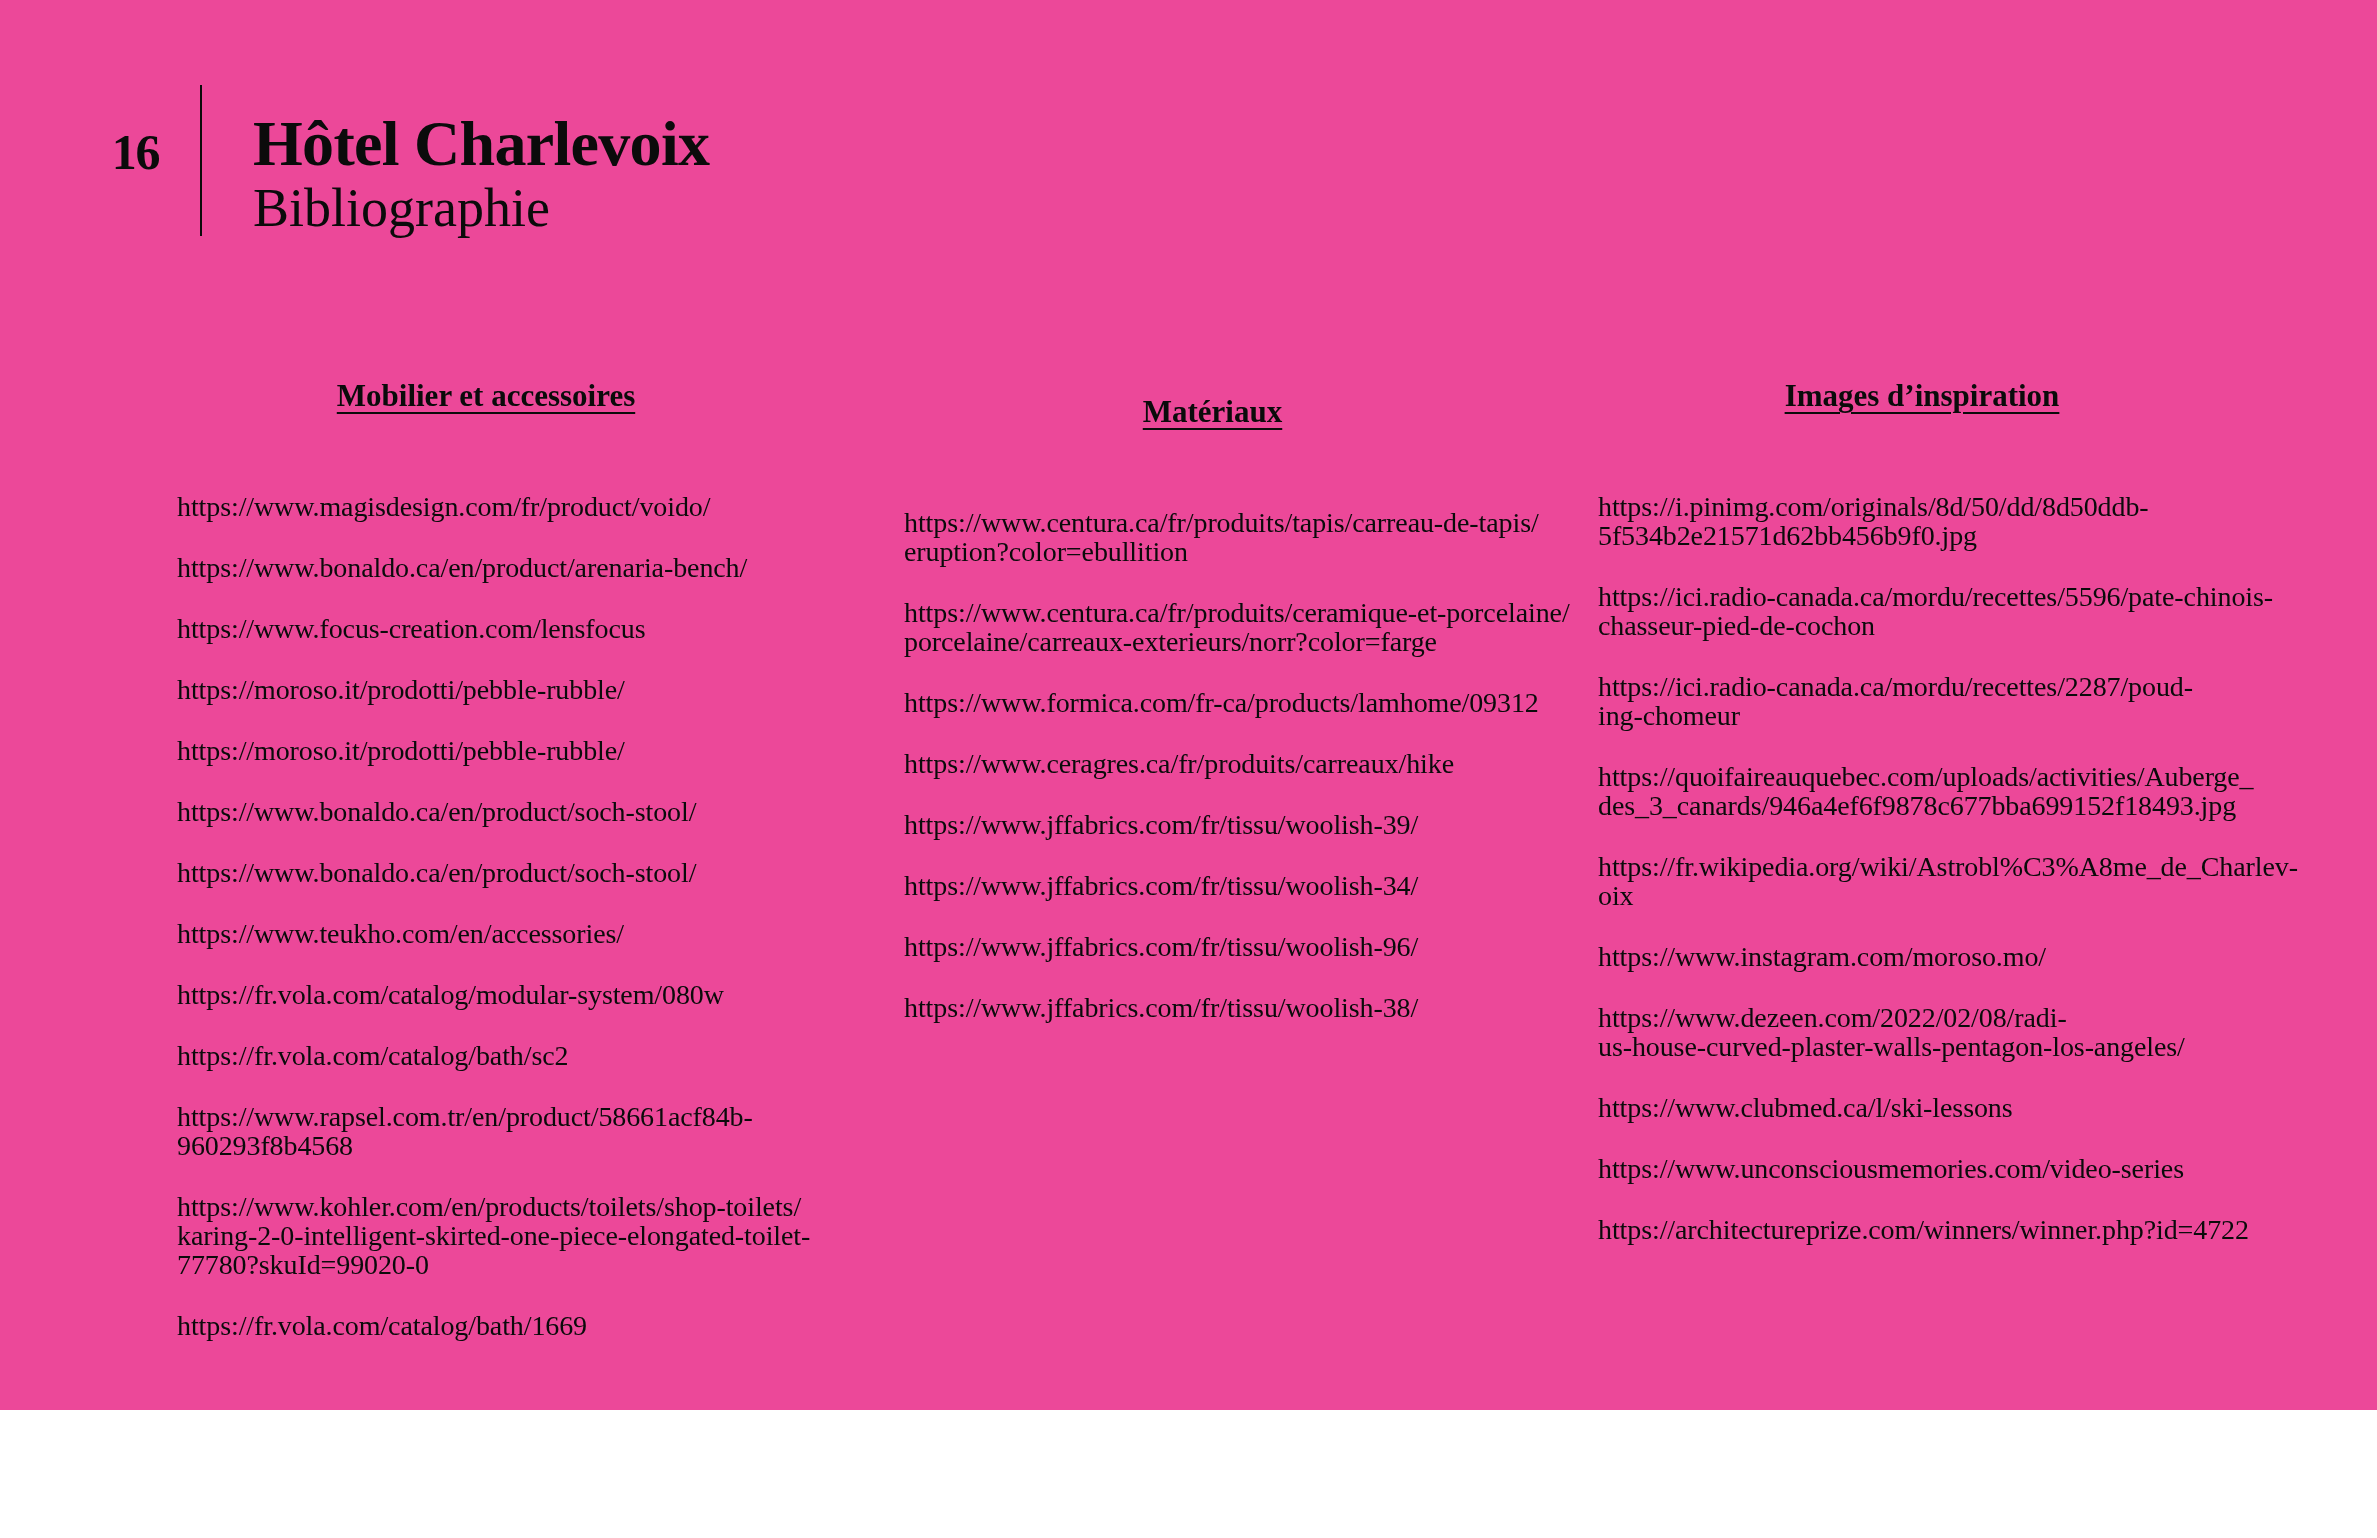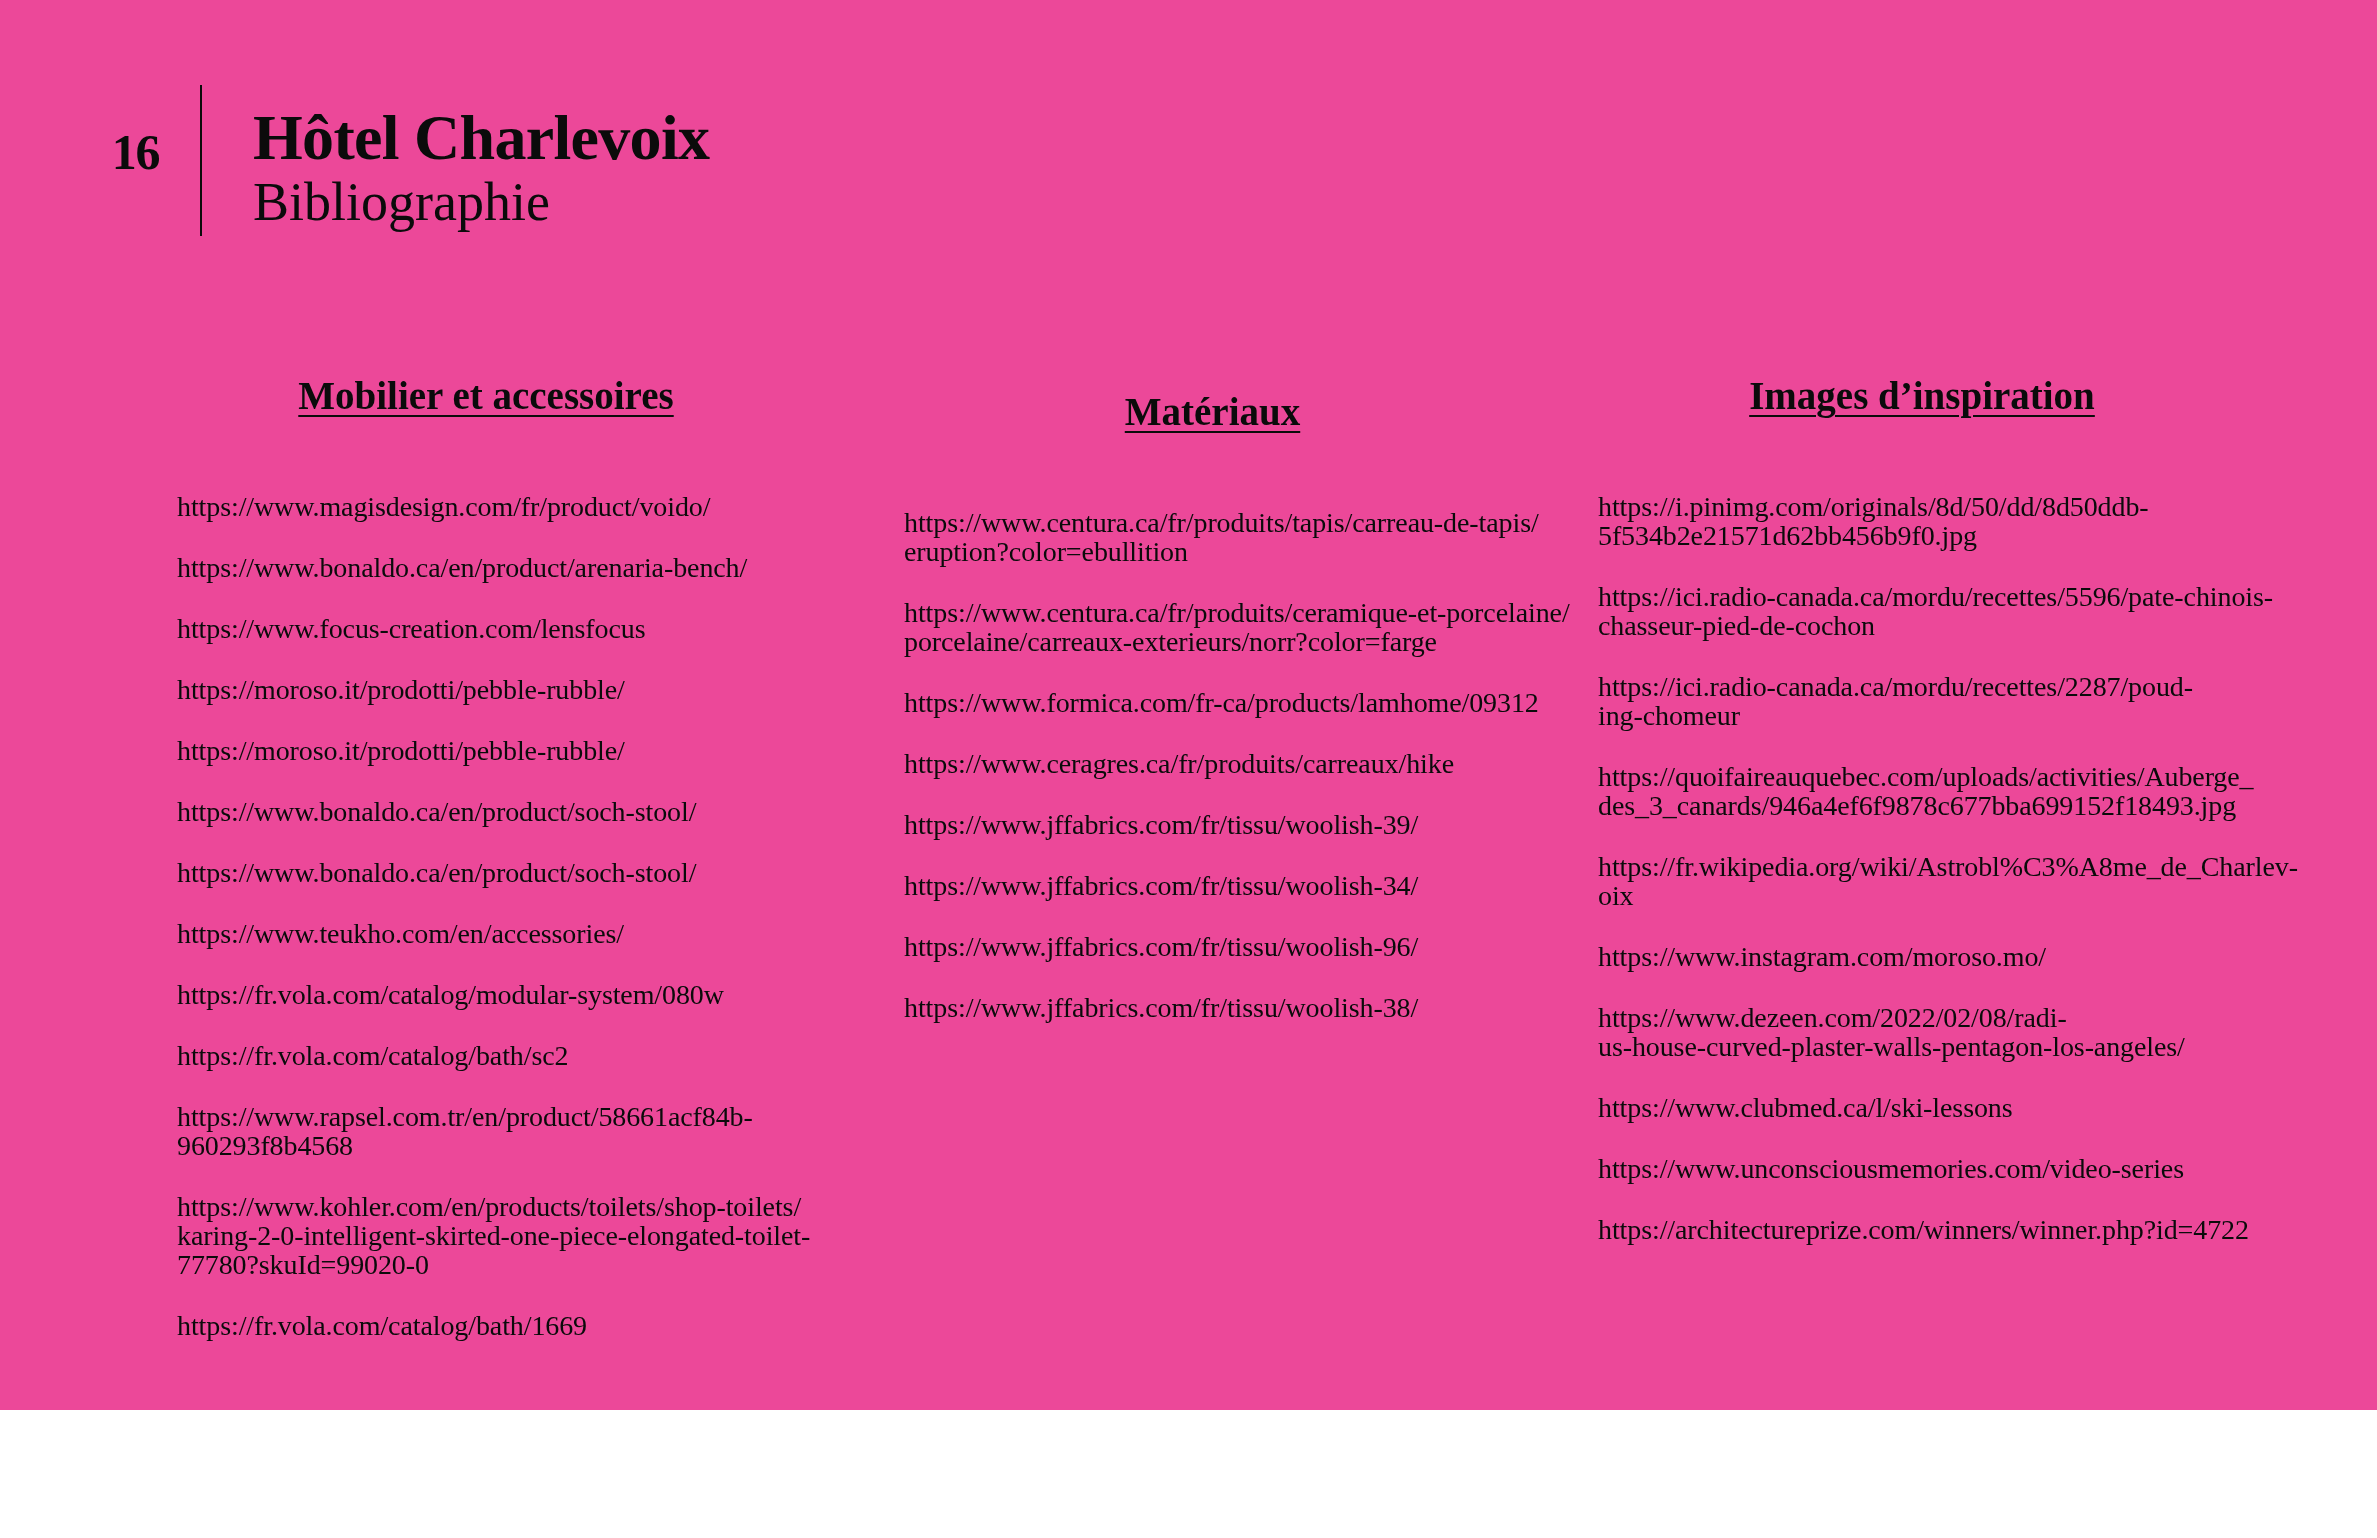--- a/index.html
+++ b/index.html
@@ -5,29 +5,29 @@
   html,body{margin:0;padding:0;background:#ffffff;}
   .page{
     position:relative;width:2377px;height:1410px;background:#ec4899;
     color:#0b0b0b;font-family:"Liberation Serif", serif;overflow:hidden;
   }
   .pagenum{
     position:absolute;left:83px;top:127px;width:76px;text-align:right;
     font-size:50px;font-weight:700;line-height:1;letter-spacing:-1.4px;
   }
   .divider{position:absolute;left:200px;top:85px;width:2.1px;height:151px;background:#0b0b0b;}
-  .header{position:absolute;left:253px;top:104px;}
+  .header{position:absolute;left:253px;top:110px;}
   .title{margin:0;font-size:64px;line-height:67px;font-weight:700;letter-spacing:-0.7px;}
   .subtitle{margin:9.8px 0 0 0;font-size:54px;line-height:42px;font-weight:400;}
   .col{position:absolute;top:376px;}
   .col1{left:177px;width:618px;}
   .col2{left:904px;width:617px;margin-top:16px;}
   .col3{left:1598px;width:648px;}
   .heading{
-    margin:0;font-size:39px;line-height:39px;font-weight:700;text-align:center;
+    margin:0;font-size:31px;line-height:39px;font-weight:700;text-align:center;
     text-decoration:underline;text-decoration-thickness:2.1px;text-underline-offset:6.3px;
   }
   .list{margin-top:77px;width:741px;}
   .entry{
     font-size:28px;line-height:29px;margin-bottom:32px;white-space:pre-line;
     letter-spacing:-0.1px;
   }
 </style>
 </head>
 <body>

